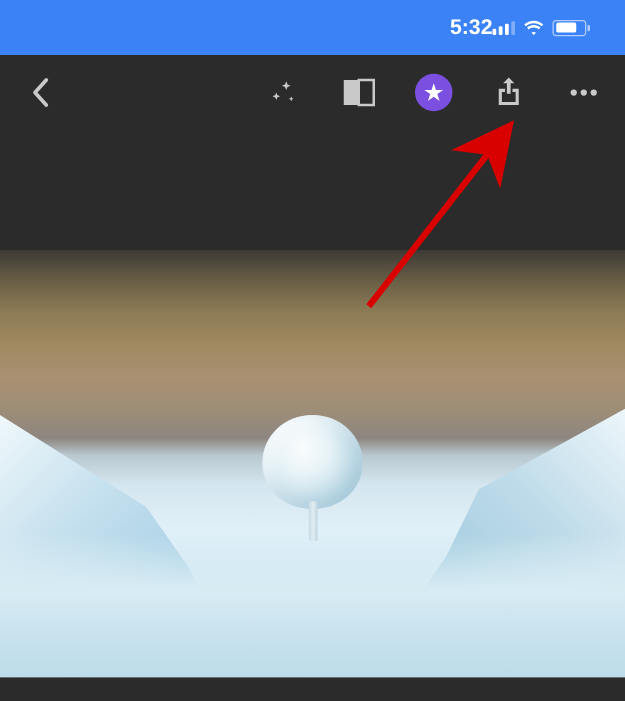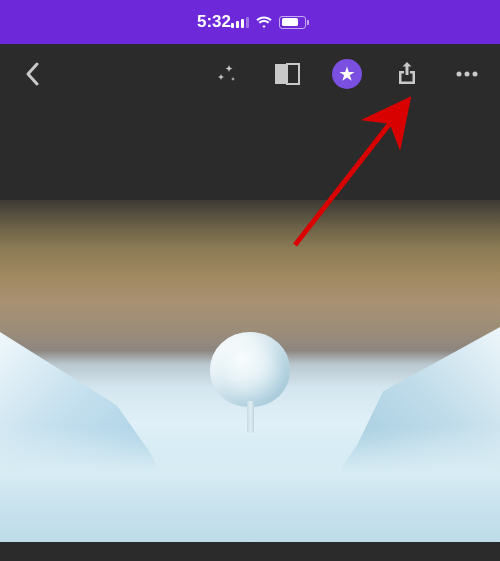--- a/index.html
+++ b/index.html
@@ -10,23 +10,23 @@
     body {
       width: 500px;
       height: 561px;
       background: #000;
       font-family: -apple-system, BlinkMacSystemFont, sans-serif;
       position: relative;
       overflow: hidden;
     }
     .status-bar {
       height: 44px;
-      background: #6d28d9;
-      display: flex;
-      justify-content: center;
+      background: #3b82f6;
+      display: flex;
+      justify-content: flex-end;
       align-items: center;
       padding: 0 28px 0 34px;
       color: #fff;
     }
     .status-time {
       font-size: 17px;
       font-weight: 600;
     }
     .status-right {
       display: flex;

